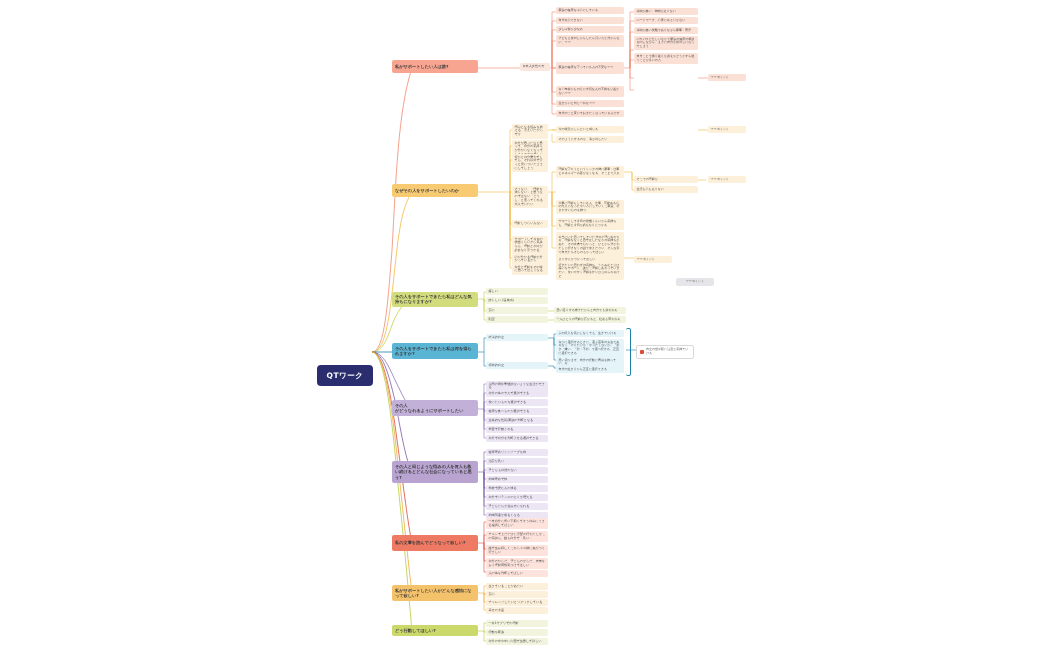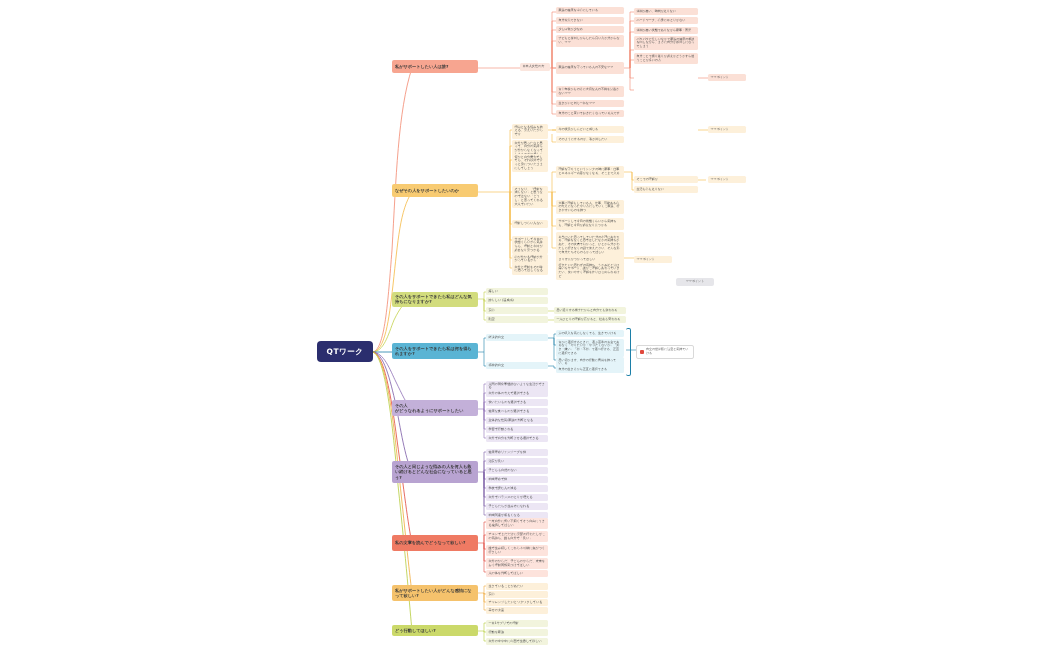--- a/index.html
+++ b/index.html
@@ -22,20 +22,21 @@
     white-space:normal;
     overflow:hidden;
   }
   .root{
     background:#2b2e6e;color:#ffffff;
     font-size:7.5px;font-weight:bold;
     letter-spacing:.5px;
     justify-content:center;
     border-radius:3px;
     box-shadow:0 0 0 1px #2b2e6e;
+    margin-top:24px;
   }
   .lvl1{
     font-size:4.2px;font-weight:bold;color:#3a3a3a;
     padding:2px 3px;border-radius:2px;
   }
   .lvl2{
     font-size:3.1px;color:#4a4a4a;
     padding:1.5px 2.5px;border-radius:1.5px;
   }
   .lvl3{

